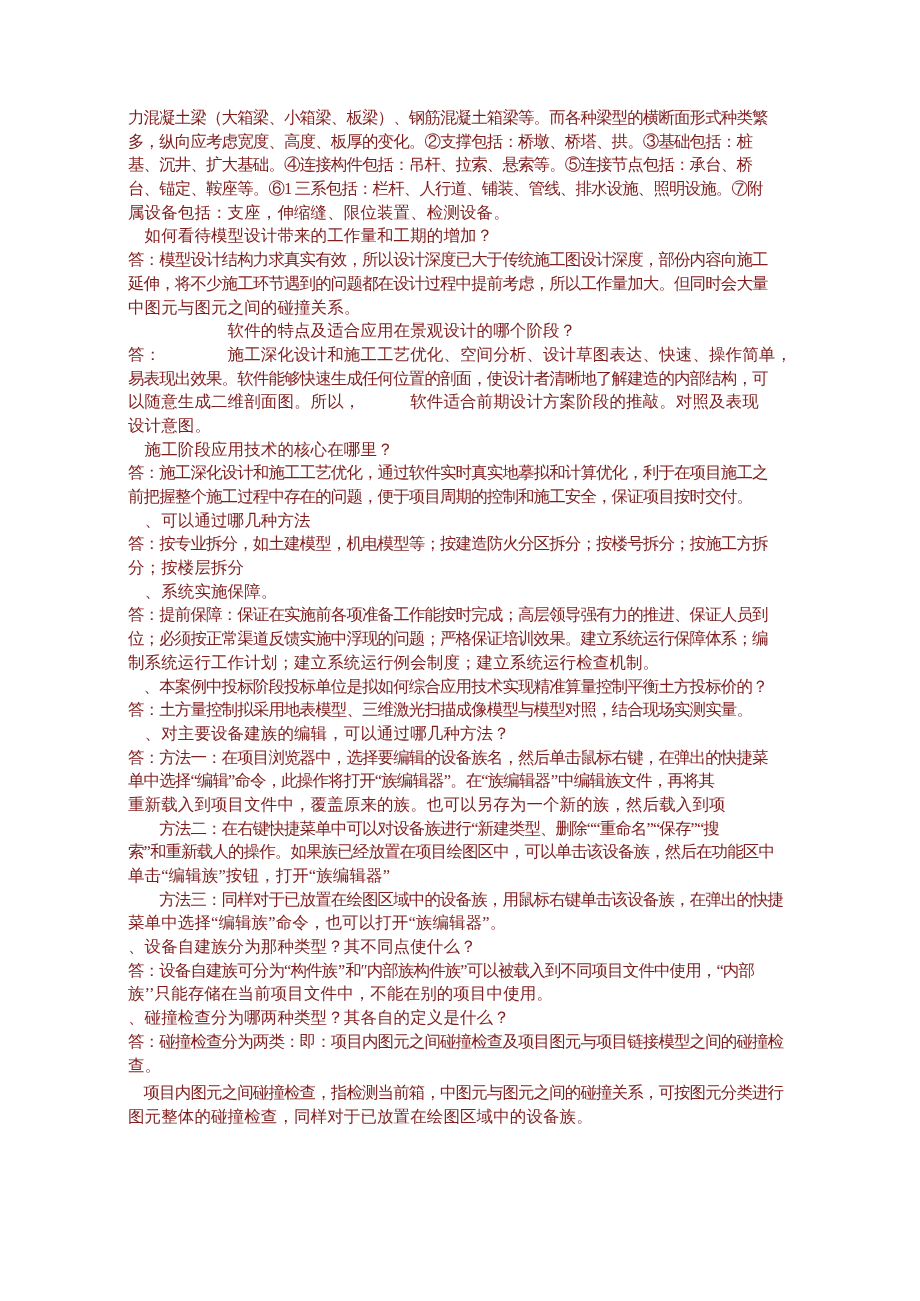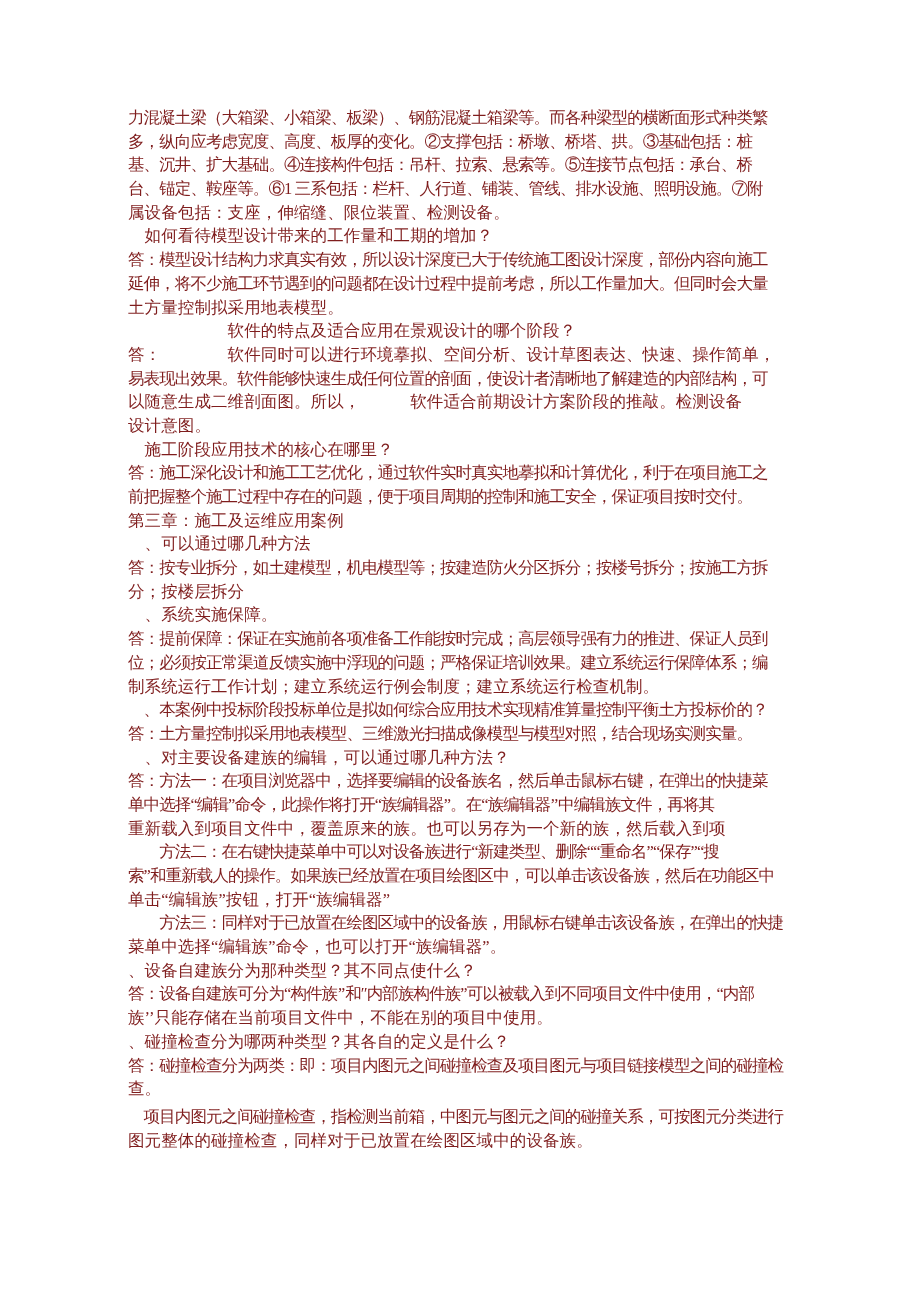--- a/index.html
+++ b/index.html
@@ -44,30 +44,29 @@
 <div class="page">
   <div class="text-block" id="text-block">
       <div class="line tight">力混凝土梁（大箱梁、小箱梁、板梁）、钢筋混凝土箱梁等。而各种梁型的横断面形式种类繁</div>
       <div class="line tight">多，纵向应考虑宽度、高度、板厚的变化。②支撑包括：桥墩、桥塔、拱。③基础包括：桩</div>
       <div class="line tight">基、沉井、扩大基础。④连接构件包括：吊杆、拉索、悬索等。⑤连接节点包括：承台、桥</div>
       <div class="line tight">台、锚定、鞍座等。⑥1 三系包括：栏杆、人行道、铺装、管线、排水设施、照明设施。⑦附</div>
       <div class="line">属设备包括：支座，伸缩缝、限位装置、检测设备。</div>
       <div class="line">　如何看待模型设计带来的工作量和工期的增加？</div>
       <div class="line tight">答：模型设计结构力求真实有效，所以设计深度已大于传统施工图设计深度，部份内容向施工</div>
       <div class="line tight">延伸，将不少施工环节遇到的问题都在设计过程中提前考虑，所以工作量加大。但同时会大量</div>
-      <div class="line">土方量控制拟采用地表模型。</div>
+      <div class="line">中图元与图元之间的碰撞关系。</div>
       <div class="line">　　　　　　软件的特点及适合应用在景观设计的哪个阶段？</div>
-      <div class="line">答：　　　　软件同时可以进行环境摹拟、空间分析、设计草图表达、快速、操作简单，</div>
+      <div class="line">答：　　　　施工深化设计和施工工艺优化、空间分析、设计草图表达、快速、操作简单，</div>
       <div class="line tight">易表现出效果。软件能够快速生成任何位置的剖面，使设计者清晰地了解建造的内部结构，可</div>
-      <div class="line">以随意生成二维剖面图。所以，　　　软件适合前期设计方案阶段的推敲。检测设备</div>
+      <div class="line">以随意生成二维剖面图。所以，　　　软件适合前期设计方案阶段的推敲。对照及表现</div>
       <div class="line">设计意图。</div>
       <div class="line">　施工阶段应用技术的核心在哪里？</div>
       <div class="line tight">答：施工深化设计和施工工艺优化，通过软件实时真实地摹拟和计算优化，利于在项目施工之</div>
       <div class="line tight">前把握整个施工过程中存在的问题，便于项目周期的控制和施工安全，保证项目按时交付。</div>
-      <div class="line">第三章：施工及运维应用案例</div>
       <div class="line">　、可以通过哪几种方法</div>
       <div class="line tight">答：按专业拆分，如土建模型，机电模型等；按建造防火分区拆分；按楼号拆分；按施工方拆</div>
       <div class="line">分；按楼层拆分</div>
       <div class="line">　、系统实施保障。</div>
       <div class="line tight">答：提前保障：保证在实施前各项准备工作能按时完成；高层领导强有力的推进、保证人员到</div>
       <div class="line tight">位；必须按正常渠道反馈实施中浮现的问题；严格保证培训效果。建立系统运行保障体系；编</div>
       <div class="line">制系统运行工作计划；建立系统运行例会制度；建立系统运行检查机制。</div>
       <div class="line tight">　、本案例中投标阶段投标单位是拟如何综合应用技术实现精准算量控制平衡土方投标价的？</div>
       <div class="line tight">答：土方量控制拟采用地表模型、三维激光扫描成像模型与模型对照，结合现场实测实量。</div>
       <div class="line">　、对主要设备建族的编辑，可以通过哪几种方法？</div>

